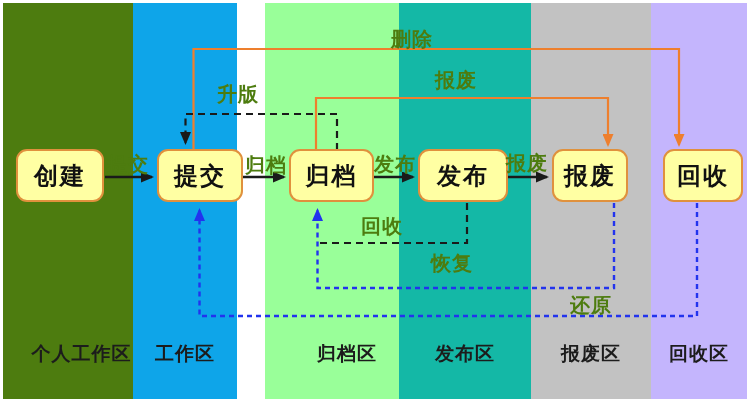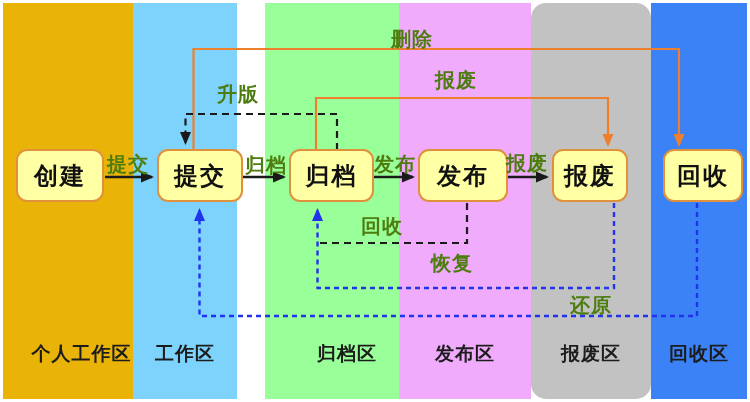--- a/index.html
+++ b/index.html
@@ -32,36 +32,36 @@
   .w-solid{stroke:#1A1A1A;stroke-width:2.4;fill:none;}
   .w-orange{stroke:#EE7F2D;stroke-width:2.2;fill:none;}
   .w-dash-black{stroke:#1A1A1A;stroke-width:2.2;fill:none;stroke-dasharray:7 5;}
   .w-dash-blue{stroke:#2233EE;stroke-width:2.4;fill:none;stroke-dasharray:5 4;}
 </style>
 </head>
 <body>
 
 <div id="stage">
 
-  <div class="zone" style="left: 3px; width: 157px; background-color: #eab308;">
+  <div class="zone" style="left: 3px; width: 157px; background-color: #4d7c0f;">
     <div class="zone-label">个人工作区</div>
   </div>
-  <div class="zone" style="left: 133px; width: 104px; background-color: #7dd3fc;">
+  <div class="zone" style="left: 133px; width: 104px; background-color: #0ea5e9;">
     <div class="zone-label">工作区</div>
   </div>
   <div class="zone" style="left: 265px; width: 134px; background-color: rgb(153, 255, 153); padding-left: 30px;">
     <div class="zone-label">归档区</div>
   </div>
-  <div class="zone" style="left: 399px; width: 132px; background-color: #f0abfc;">
+  <div class="zone" style="left: 399px; width: 132px; background-color: #14b8a6;">
     <div class="zone-label">发布区</div>
   </div>
-  <div class="zone" style="left: 531px; width: 120px; background-color: rgb(194, 194, 194); border-radius: 15px;">
+  <div class="zone" style="left: 531px; width: 120px; background-color: rgb(194, 194, 194);">
     <div class="zone-label">报废区</div>
   </div>
-  <div class="zone" style="left: 651px; width: 96px; background-color: #3b82f6;">
+  <div class="zone" style="left: 651px; width: 96px; background-color: #c4b5fd;">
     <div class="zone-label">回收区</div>
   </div>
 
   <svg id="wires" viewBox="0 0 750 402">
     <defs>
       <marker id="ah-black" markerWidth="13" markerHeight="11" refX="11" refY="5.5" orient="auto" markerUnits="userSpaceOnUse">
         <path d="M0,0 L13,5.5 L0,11 z" fill="#1A1A1A"></path>
       </marker>
       <marker id="ah-orange" markerWidth="13" markerHeight="11" refX="11" refY="5.5" orient="auto" markerUnits="userSpaceOnUse">
         <path d="M0,0 L13,5.5 L0,11 z" fill="#EE7F2D"></path>

